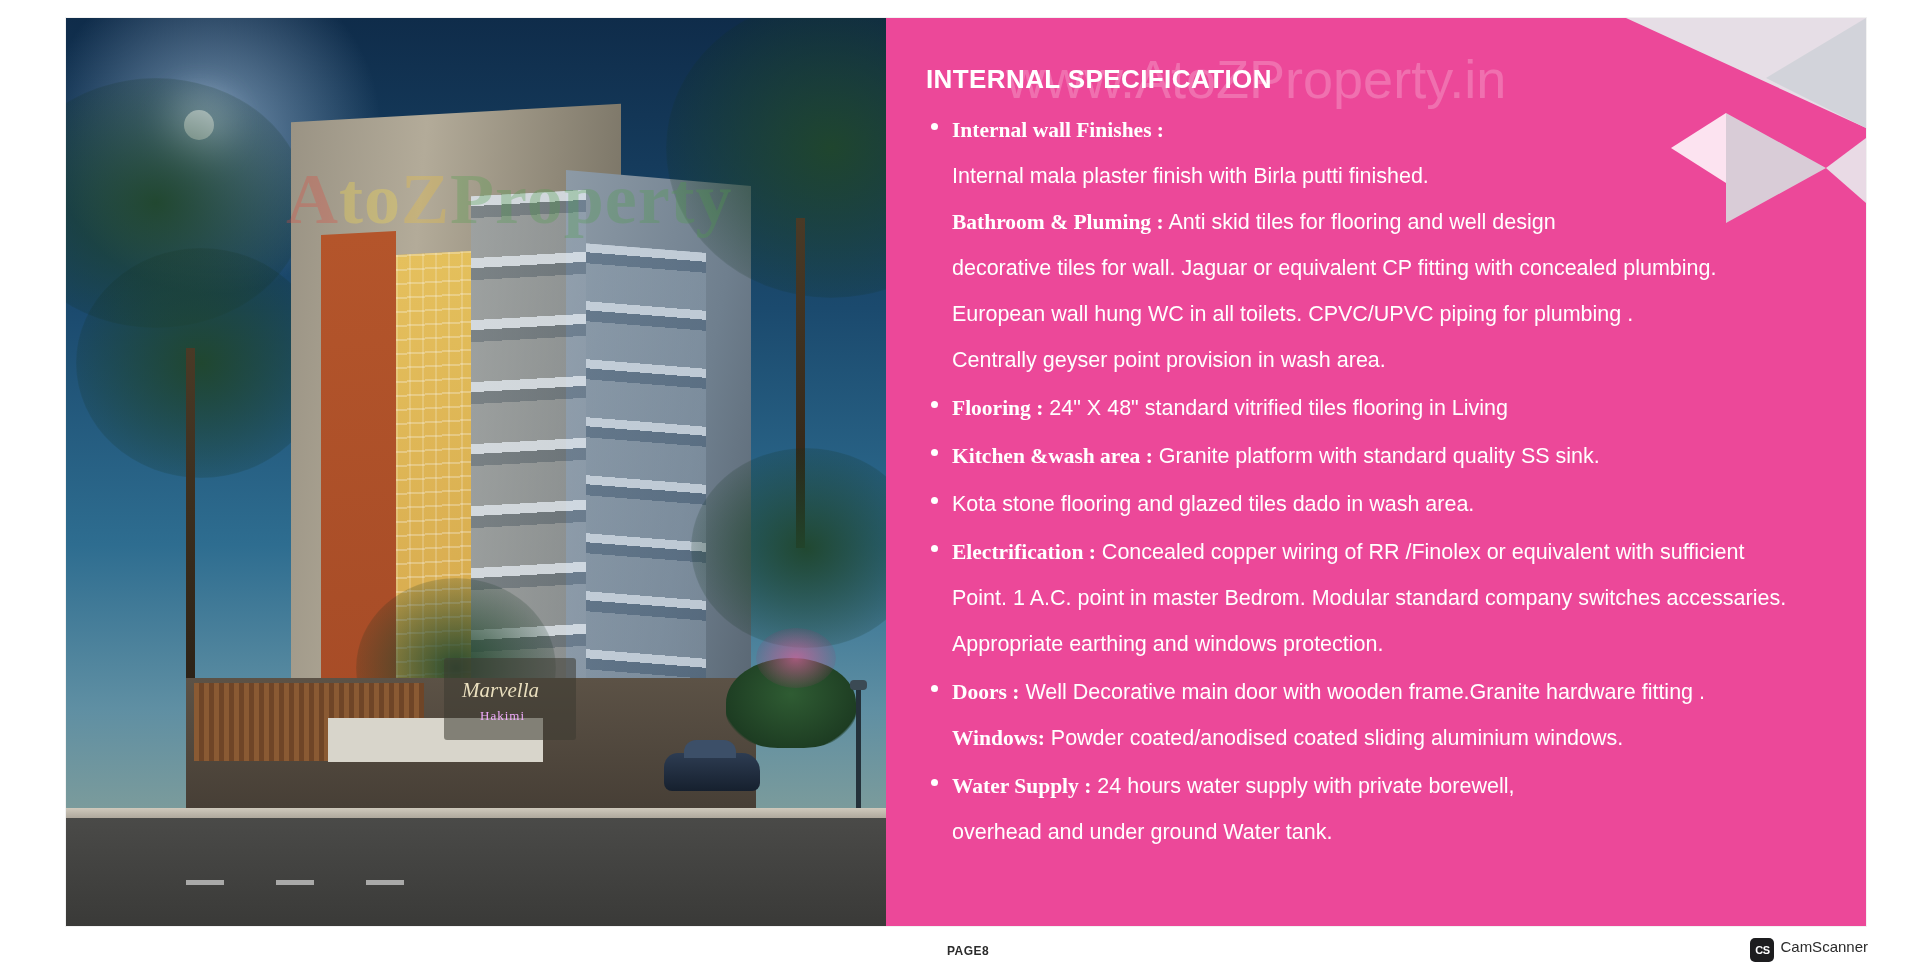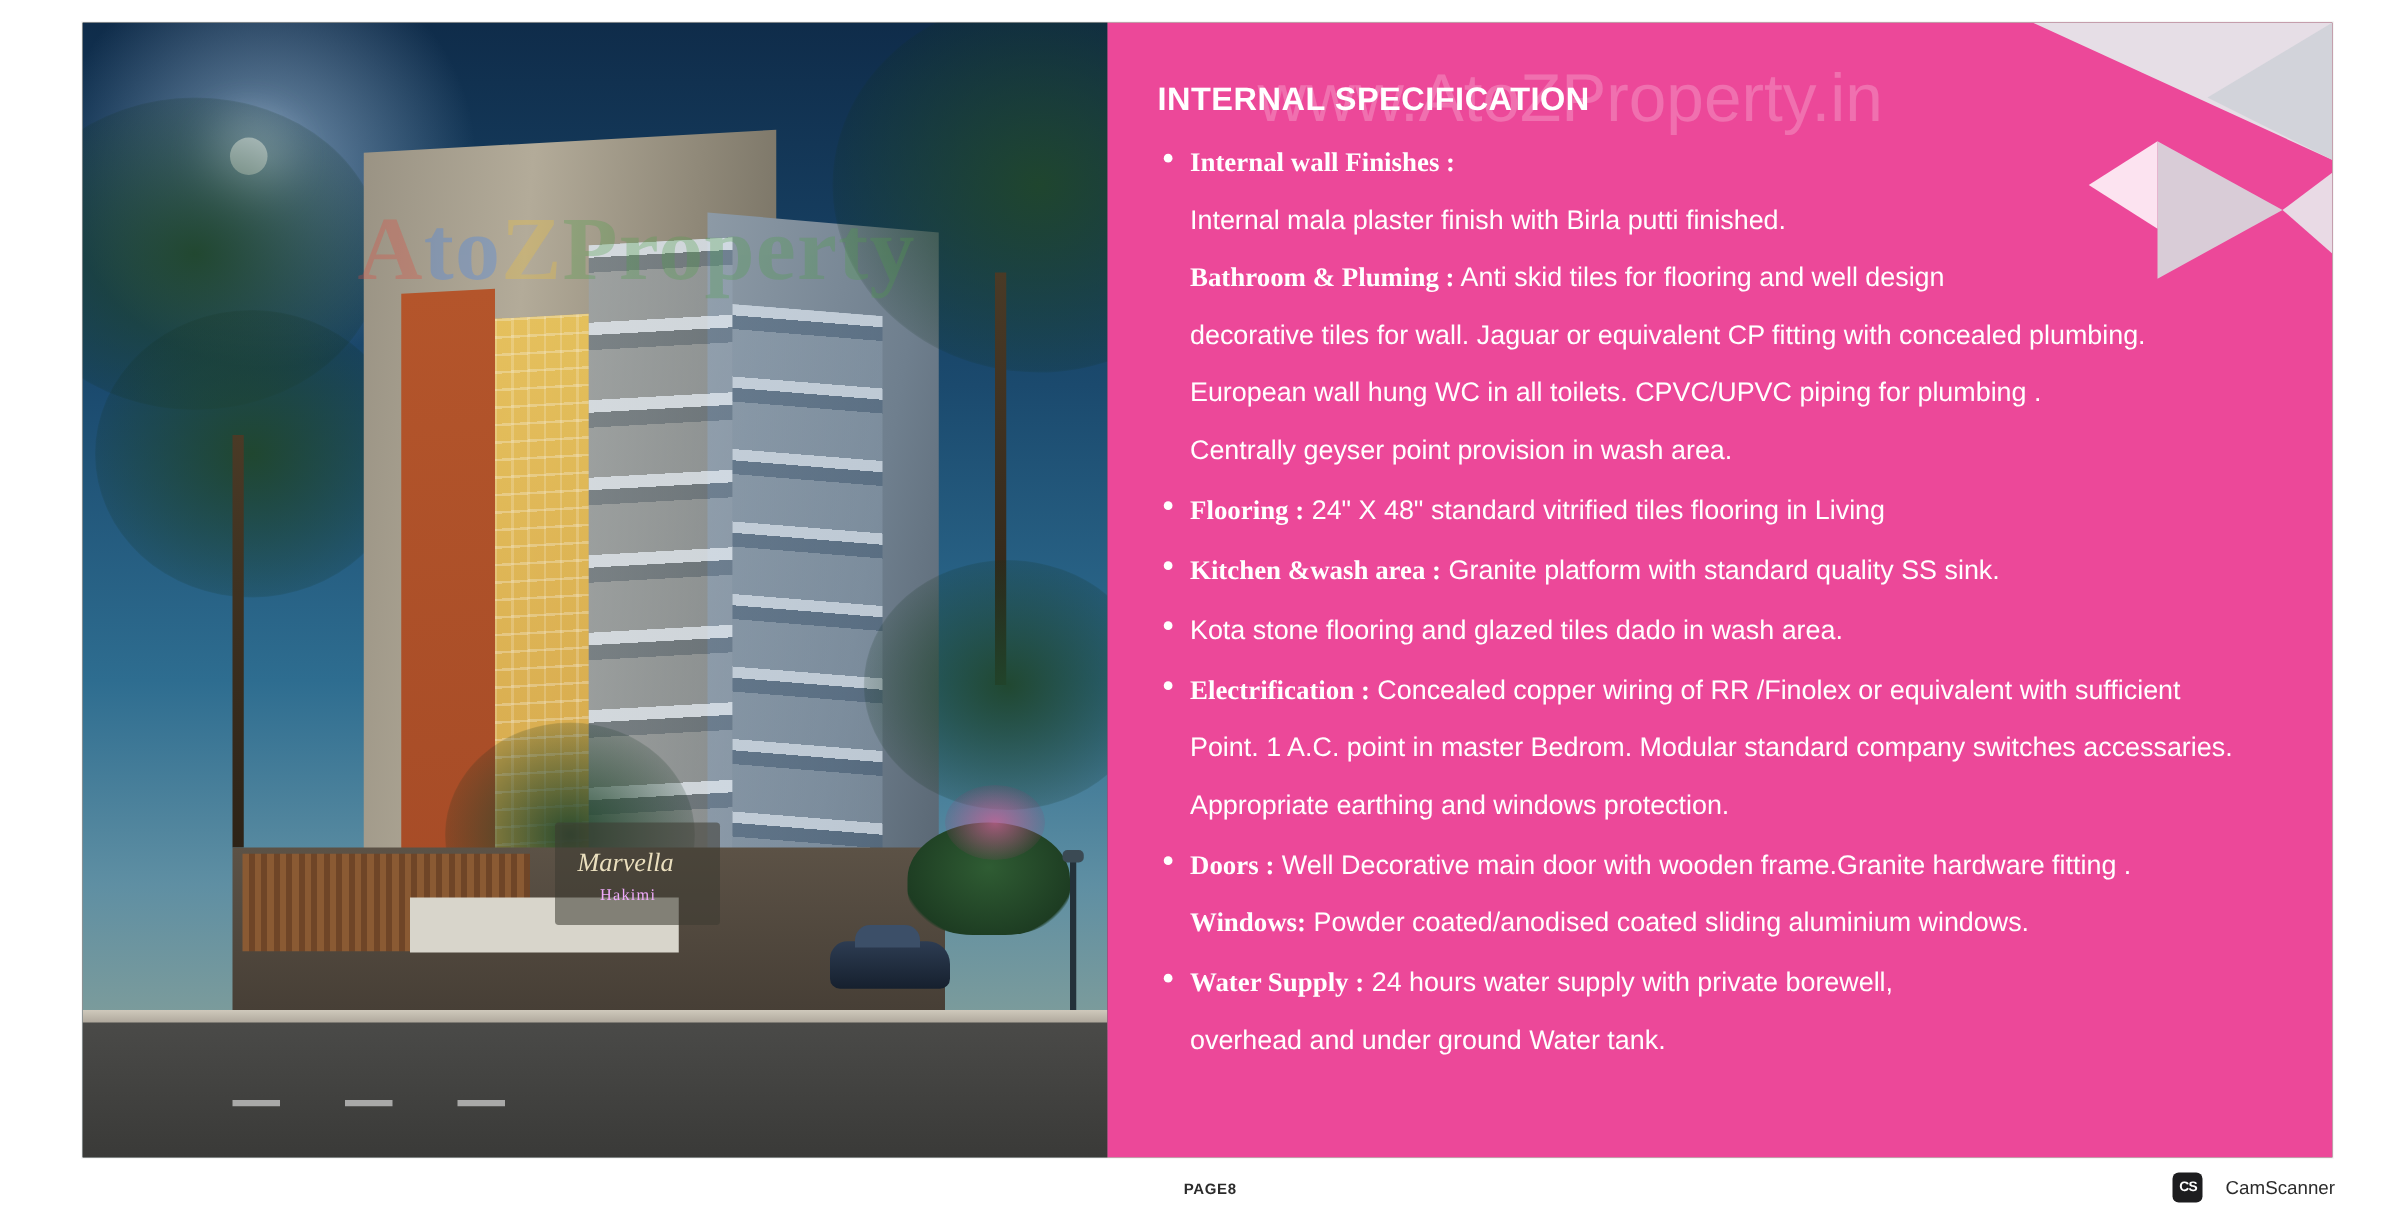--- a/index.html
+++ b/index.html
@@ -189,21 +189,21 @@
   .photo-wm {
     position: absolute; left: 220px; top: 140px;
     font-size: 72px; font-weight: 700;
     font-family: "Liberation Serif", serif;
     letter-spacing: 1px;
     opacity: 0.30;
     white-space: nowrap;
     pointer-events: none;
   }
   .photo-wm .c1 { color: #e04a3f; }
-  .photo-wm .c2 { color: #3b82f6; }
+  .photo-wm .c2 { color: #fde047; }
   .photo-wm .c3 { color: #f0c23a; }
   .photo-wm .c4 { color: #4f9e4a; }
 
   
   #spec {
     position: relative;
     flex: 1 1 auto;
     background: #ec4899;
     padding: 46px 40px 20px 40px;
     color: #ffffff;
@@ -266,22 +266,21 @@
     left: 947px; top: 944px;
     font-size: 12px;
     color: #2b2b2b;
     letter-spacing: 0.5px;
     font-weight: bold;
   }
   #camscanner {
     position: absolute;
     right: 52px; top: 938px;
     display: flex;
-    align-items: center;
-    gap: 18px;
+    gap: 6px;
   }
   #cs-badge {
     width: 24px; height: 24px;
     border-radius: 5px;
     background: #1d1d1f;
     color: #ffffff;
     font-size: 11px;
     font-weight: 700;
     display: flex;
     align-items: center;

